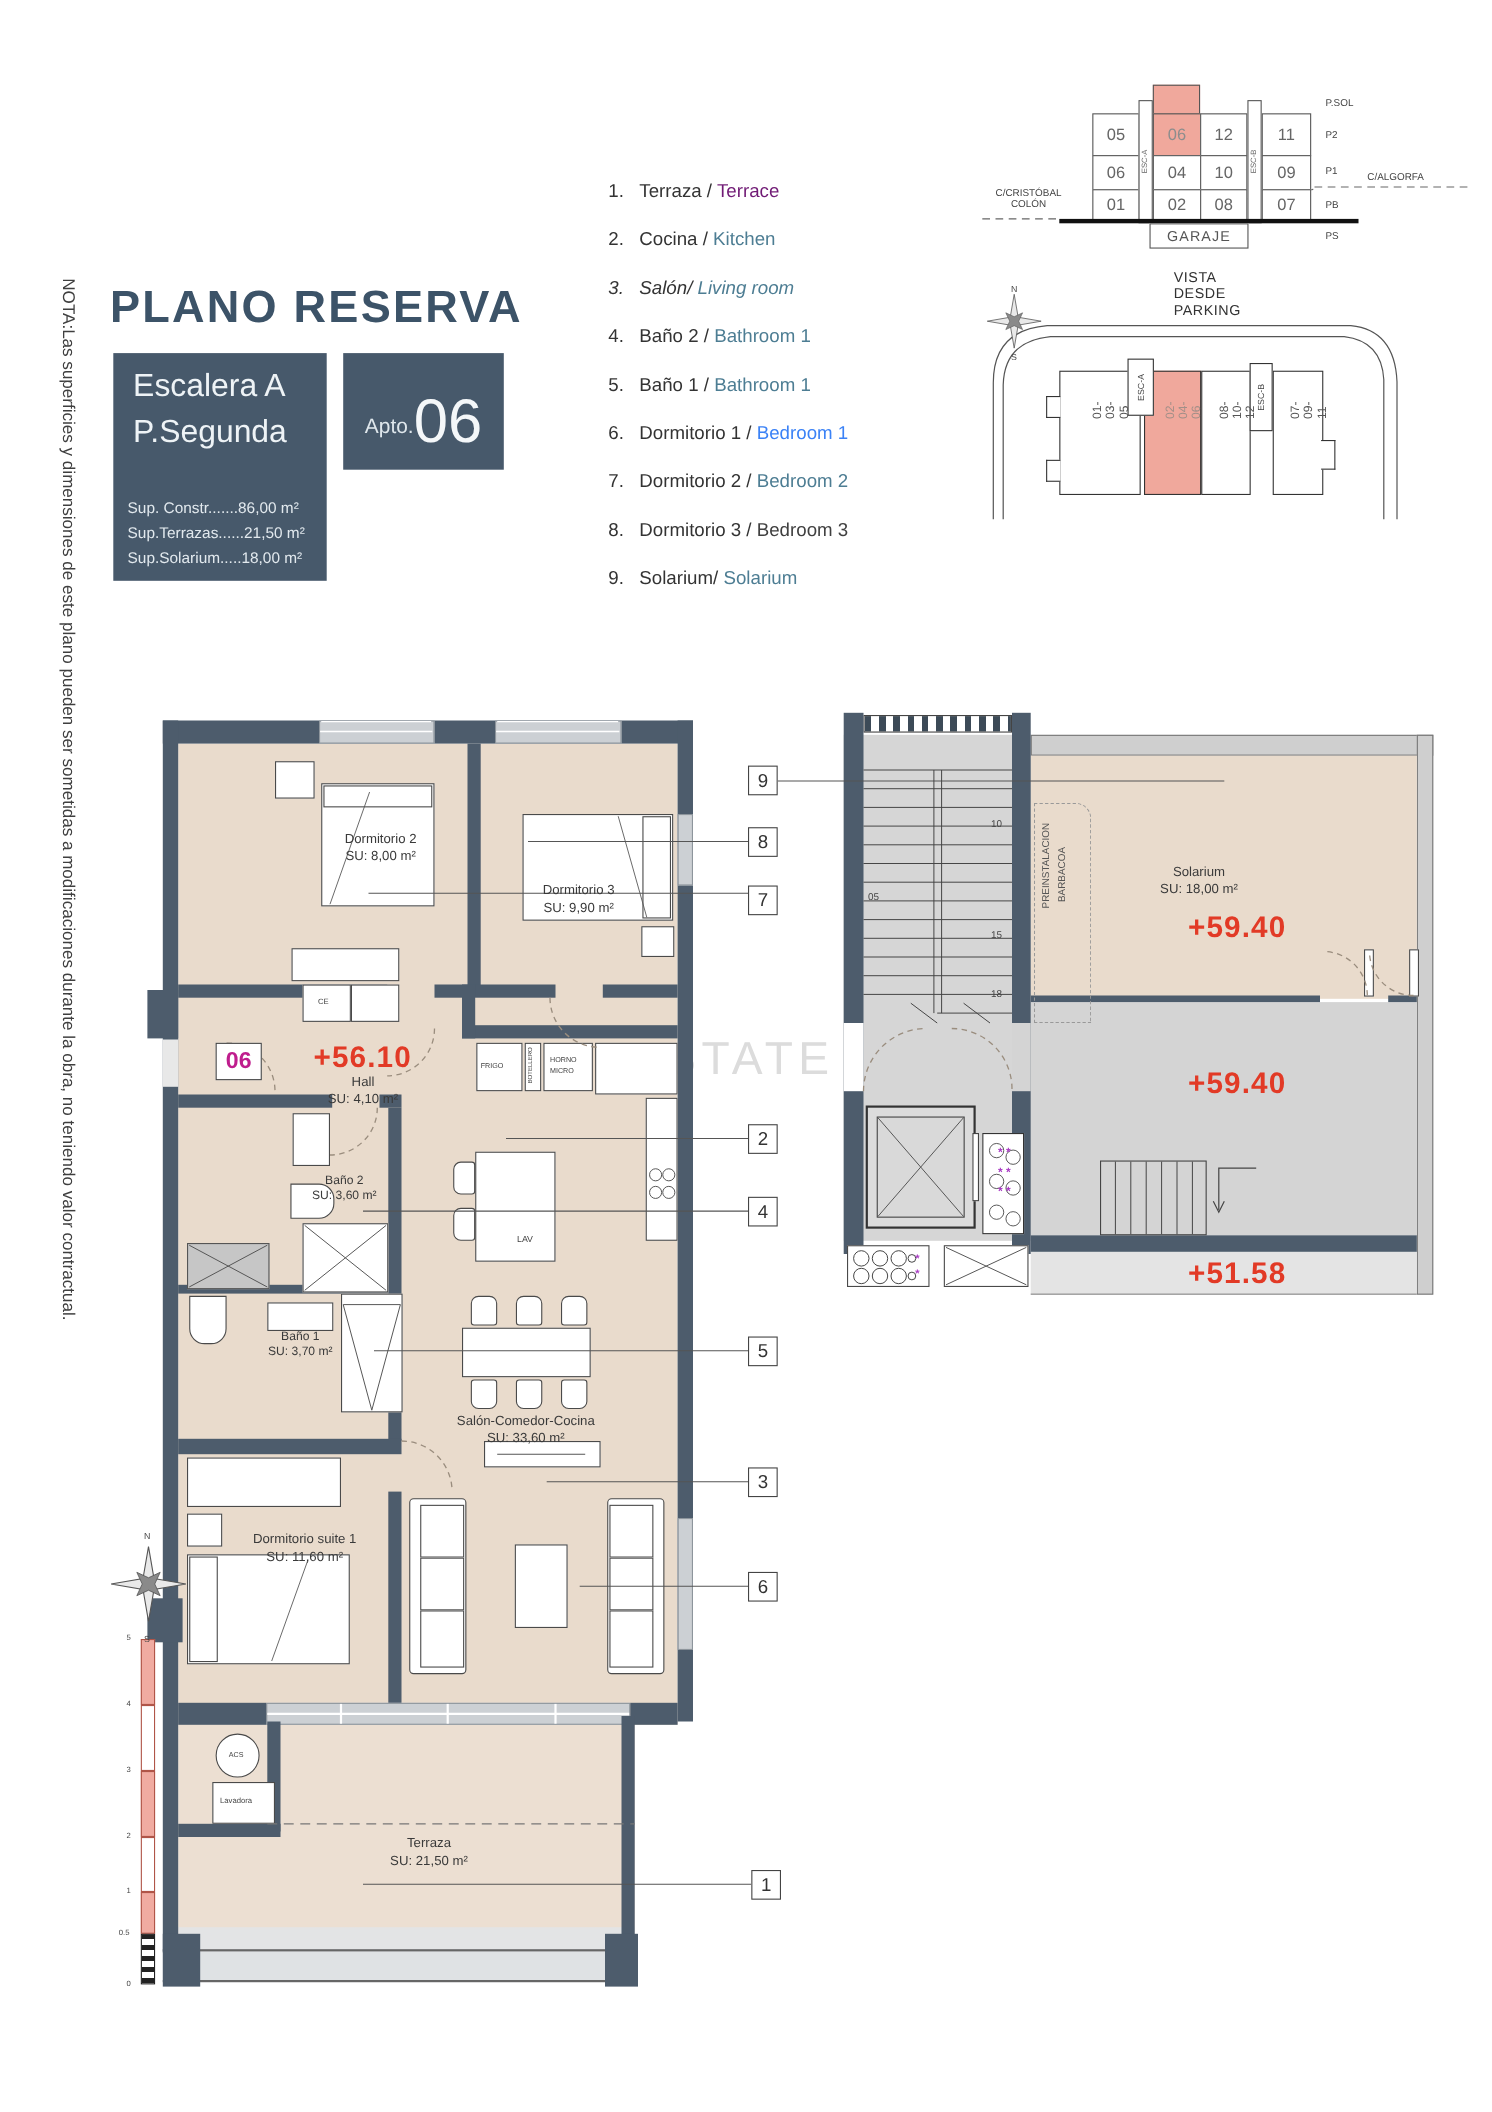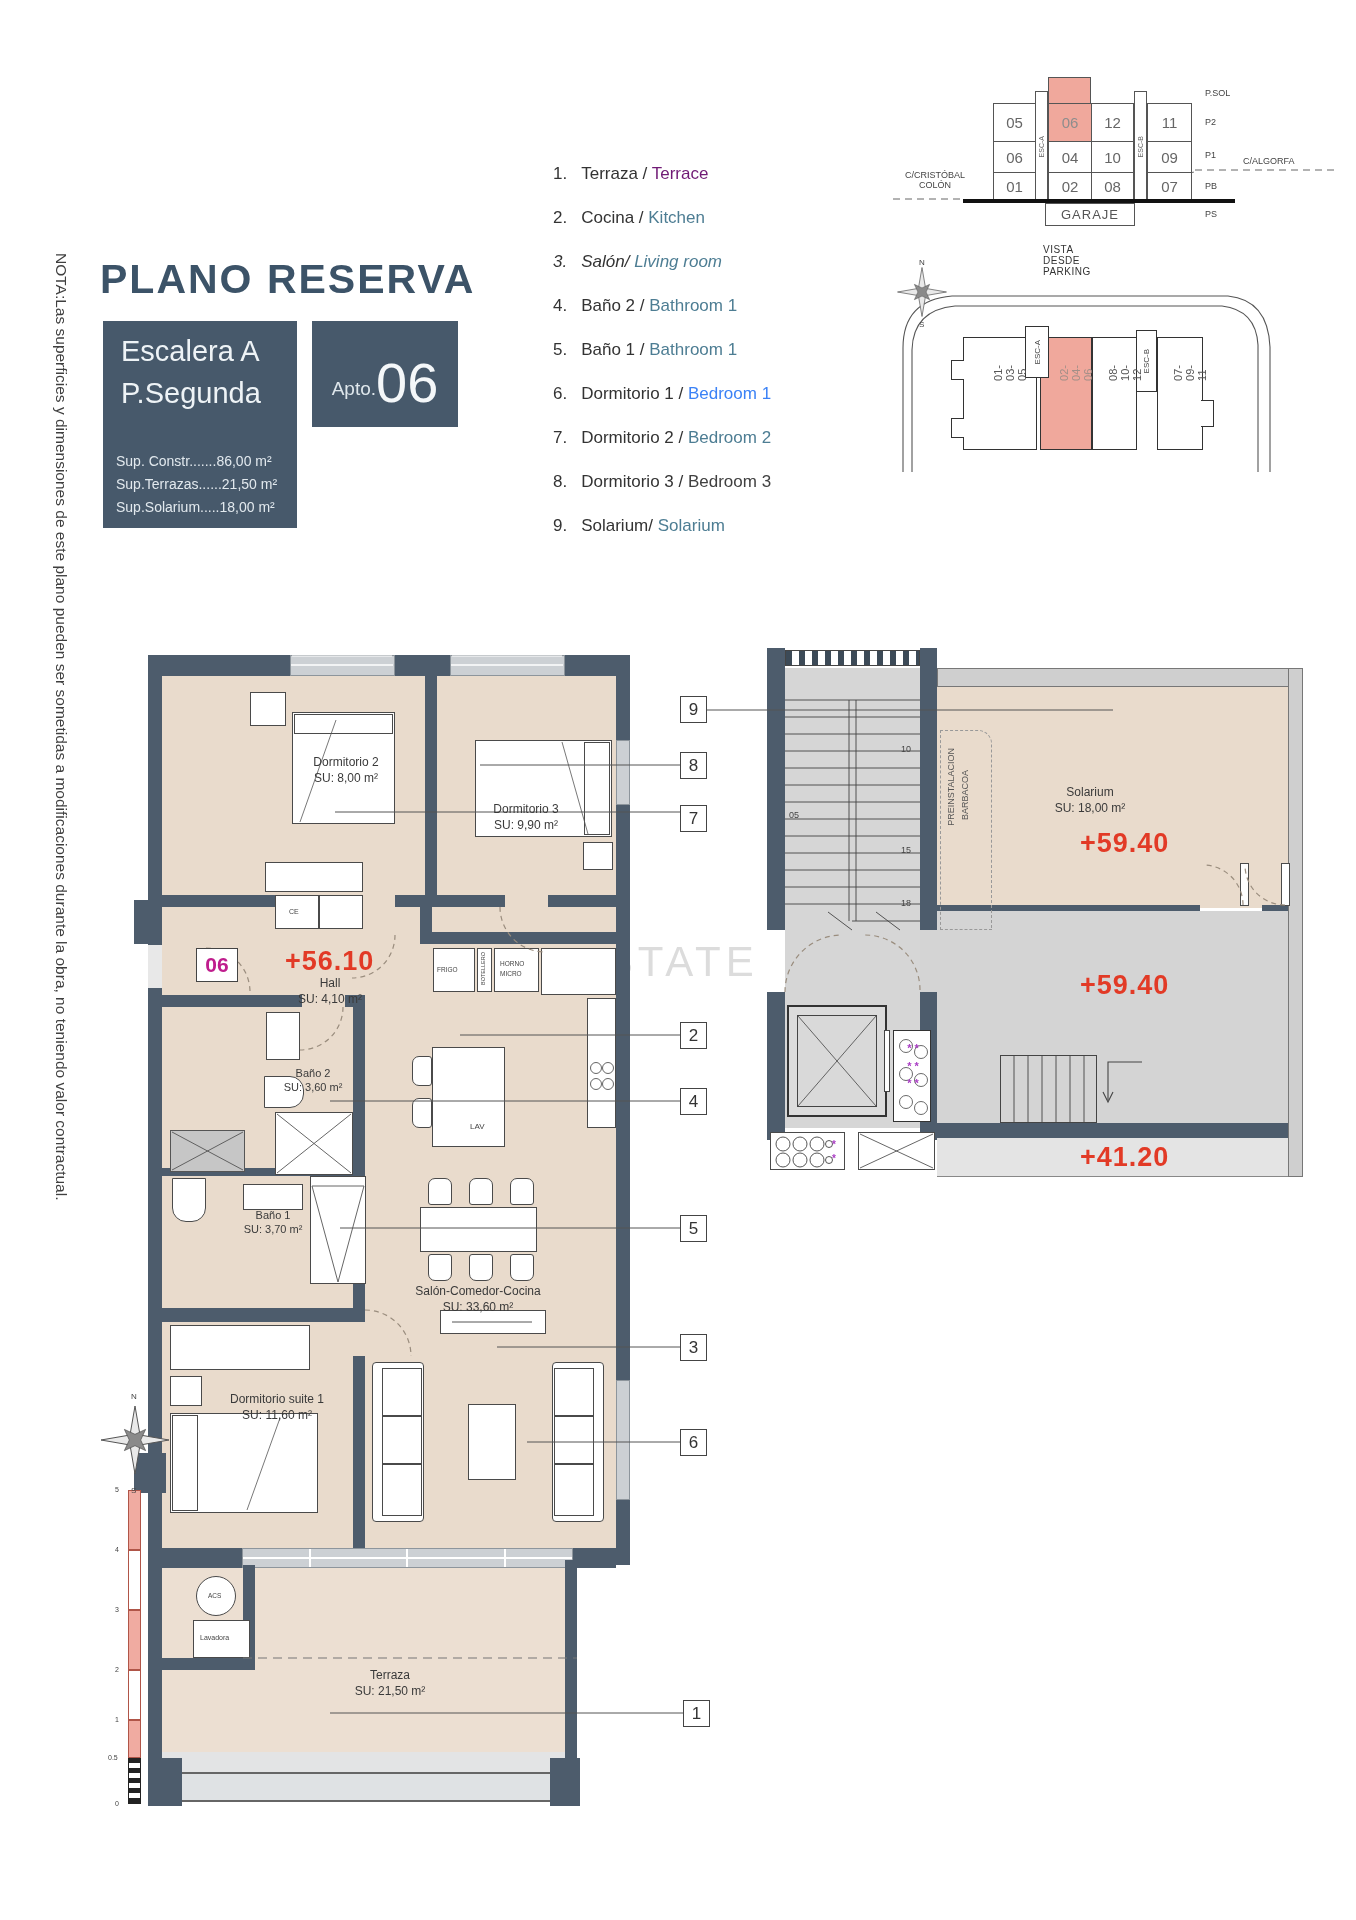--- a/index.html
+++ b/index.html
@@ -110,21 +110,21 @@
     <div class="tiny" style="left:1205px;top:88px;font-size:9px;">P.SOL</div>
     <div class="tiny" style="left:1205px;top:117px;font-size:9px;">P2</div>
     <div class="tiny" style="left:1205px;top:150px;font-size:9px;">P1</div>
     <div class="tiny" style="left:1205px;top:181px;font-size:9px;">PB</div>
     <div class="tiny" style="left:1205px;top:209px;font-size:9px;">PS</div>
 
     <div class="tiny" style="left:895px;top:170px;width:80px;text-align:center;font-size:9px;">
       <span>C/CRISTÓBAL</span><br>
       <span>COLÓN</span></div>
     <div class="tiny" style="left:1243px;top:156px;font-size:9px;">C/ALGORFA</div>
-    <div class="tiny" style="left:1043px;top:244px;font-size:10px;letter-spacing:0.5px;color:#333;">VISTA DESDE PARKING</div>
+    <div class="tiny" style="left:1067px;top:244px;font-size:13px;letter-spacing:0.5px;color:#333;">VISTA DESDE PARKING</div>
   </div>
 
   <div class="abs z6">
     <div class="abs" style="left:963px;top:337px;width:74px;height:113px;background:#fff;border:1px solid #333;box-sizing:border-box;"></div>
     <div class="abs" style="left:951px;top:360px;width:13px;height:20px;background:#fff;border:1px solid #333;border-right:none;box-sizing:border-box;"></div>
     <div class="abs" style="left:951px;top:418px;width:13px;height:20px;background:#fff;border:1px solid #333;border-right:none;box-sizing:border-box;"></div>
     <div class="abs" style="left:1040px;top:337px;width:52px;height:113px;background:#f0a89c;border:1px solid #333;box-sizing:border-box;"></div>
     <div class="abs" style="left:1092px;top:337px;width:45px;height:113px;background:#fff;border:1px solid #333;box-sizing:border-box;"></div>
     <div class="abs" style="left:1157px;top:337px;width:46px;height:113px;background:#fff;border:1px solid #333;box-sizing:border-box;"></div>
     <div class="abs" style="left:1201px;top:400px;width:13px;height:27px;background:#fff;border:1px solid #333;border-left:none;box-sizing:border-box;"></div>
@@ -309,21 +309,21 @@
   <div class="tiny" style="left:789px;top:810px;font-size:9px;">05</div>
   <div class="tiny" style="left:901px;top:744px;font-size:9px;">10</div>
   <div class="tiny" style="left:901px;top:845px;font-size:9px;">15</div>
   <div class="tiny" style="left:901px;top:898px;font-size:9px;">18</div>
 
   <div class="lbl" style="left:1030px;top:785px;width:120px;">
     <span>Solarium</span><br>
     <span>SU: 18,00 m²</span></div>
   <div class="red" style="left:1080px;top:828px;">+59.40</div>
   <div class="red" style="left:1080px;top:970px;">+59.40</div>
-  <div class="red" style="left:1080px;top:1142px;">+41.20</div>
+  <div class="red" style="left:1080px;top:1142px;">+51.58</div>
 
   <div class="callout" style="left:680px;top:696px;">9</div>
   <div class="callout" style="left:680px;top:752px;">8</div>
   <div class="callout" style="left:680px;top:805px;">7</div>
   <div class="callout" style="left:680px;top:1022px;">2</div>
   <div class="callout" style="left:680px;top:1088px;">4</div>
   <div class="callout" style="left:680px;top:1215px;">5</div>
   <div class="callout" style="left:680px;top:1334px;">3</div>
   <div class="callout" style="left:680px;top:1429px;">6</div>
   <div class="callout" style="left:683px;top:1700px;">1</div>

